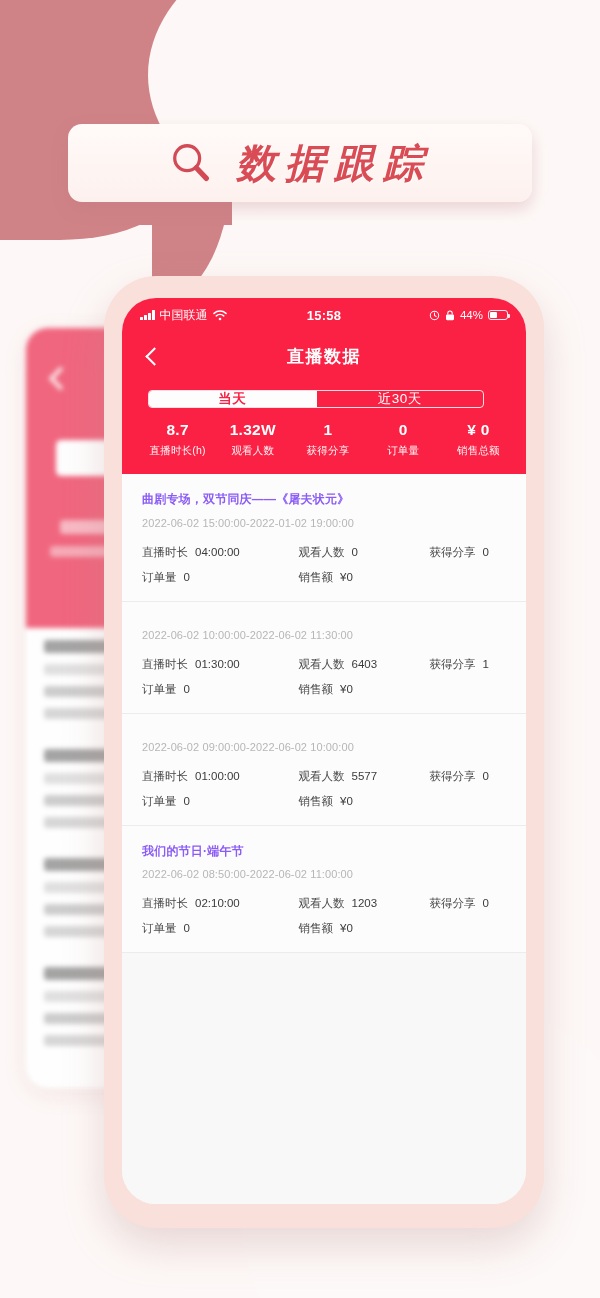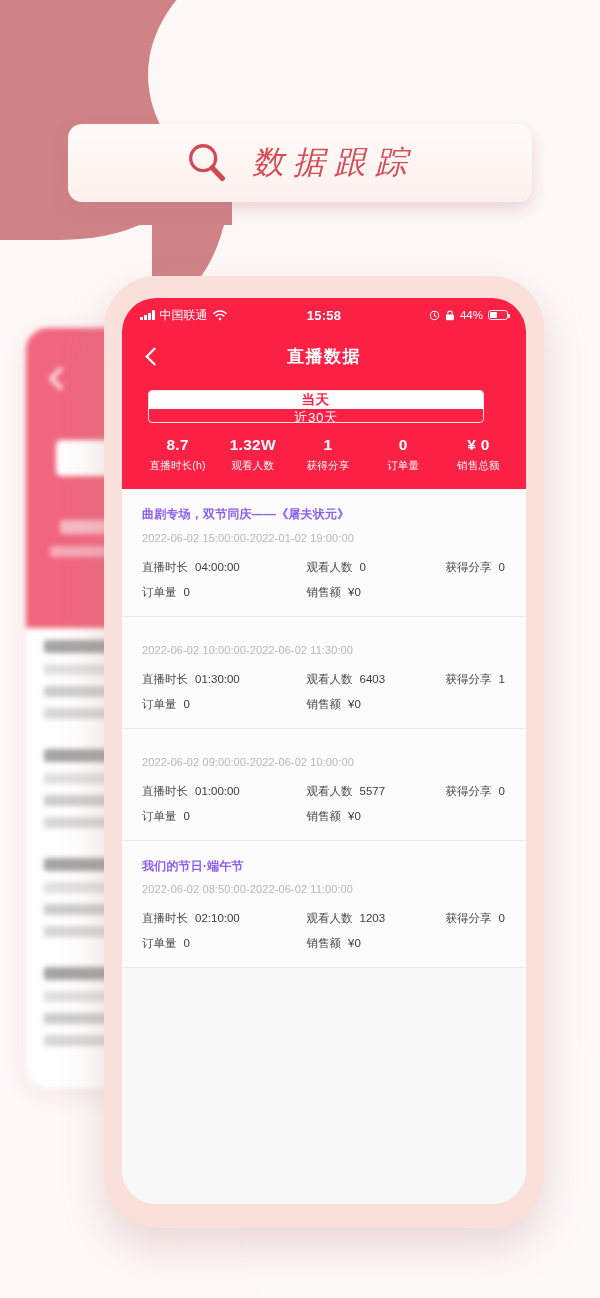--- a/index.html
+++ b/index.html
@@ -80,21 +80,21 @@
     position: absolute; left: 68px; top: 124px;
     width: 464px; height: 78px;
     background: linear-gradient(180deg,#fffaf8 0%, #fdf1ee 100%);
     border-radius: 14px;
     box-shadow: 0 7px 16px rgba(190,120,125,.28);
     display: flex; align-items: center; justify-content: center;
     gap: 22px;
   }
   .banner-icon { width: 46px; height: 46px; flex: 0 0 auto; }
   .banner-title {
-    font-size: 32px; font-weight: normal; font-style: italic;
+    font-size: 40px; font-weight: bold; font-style: italic;
     color: #d94c55; letter-spacing: 9px;
     white-space: nowrap;
     text-shadow: 1px 1px 0 rgba(255,255,255,.8);
   }
 
   
   .phone {
     position: absolute; left: 104px; top: 276px;
     width: 440px; height: 952px;
     background: #f9e0da;
@@ -153,23 +153,23 @@
     transform: rotate(45deg); margin-left:4px;
   }
   .nav-title {
     position:absolute; left:0; right:0; text-align:center;
     font-size: 17px; font-weight: 600; letter-spacing: 1.5px; color:#fff;
     pointer-events: none;
   }
 
   .segmented {
     margin: 10px 42px 0 26px;
-    height: 33px; display: flex;
+    height: 18px; display: flex;
     border: 1px solid rgba(255,255,255,.85);
-    border-radius: 4px; overflow: hidden; flex-direction: column;
+    border-radius: 4px; overflow: hidden;
   }
   .seg {
     flex: 1; display:flex; align-items:center; justify-content:center;
     font-size: 13.5px; color: #fff; letter-spacing: .5px;
     border-right: 1px solid rgba(255,255,255,.85);
     cursor: pointer; background: transparent;
   }
   .seg:last-child { border-right: none; }
   .seg.active { background: #fdfdfd; color: #fa2145; font-weight: 600; }
 
@@ -188,21 +188,21 @@
     border-bottom: 1px solid #ececec;
   }
   .card-title {
     font-size: 12px; font-weight: bold; color: #8b5cf6;
     letter-spacing: .2px; line-height: 1.3;
   }
   .card-date {
     margin-top: 9px; font-size: 11px; color: #b6b6b6; letter-spacing: .1px;
   }
   .card-metrics { margin-top: 16px; }
-  .mrow { display: flex; margin-bottom: 10px; gap: 8px; }
+  .mrow { display: flex; margin-bottom: 10px; }
   .mrow:last-child { margin-bottom: 2px; }
   .m { font-size: 11.5px; color: #555; white-space: nowrap; }
   .m .k { color: #4a4a4a; }
   .m .v { color: #3b3b3b; margin-left: 7px; }
   .m1 { flex: 0 0 43%; }
   .m2 { flex: 0 0 36%; }
   .m3 { flex: 1; }
 </style>
 </head>
 <body>

